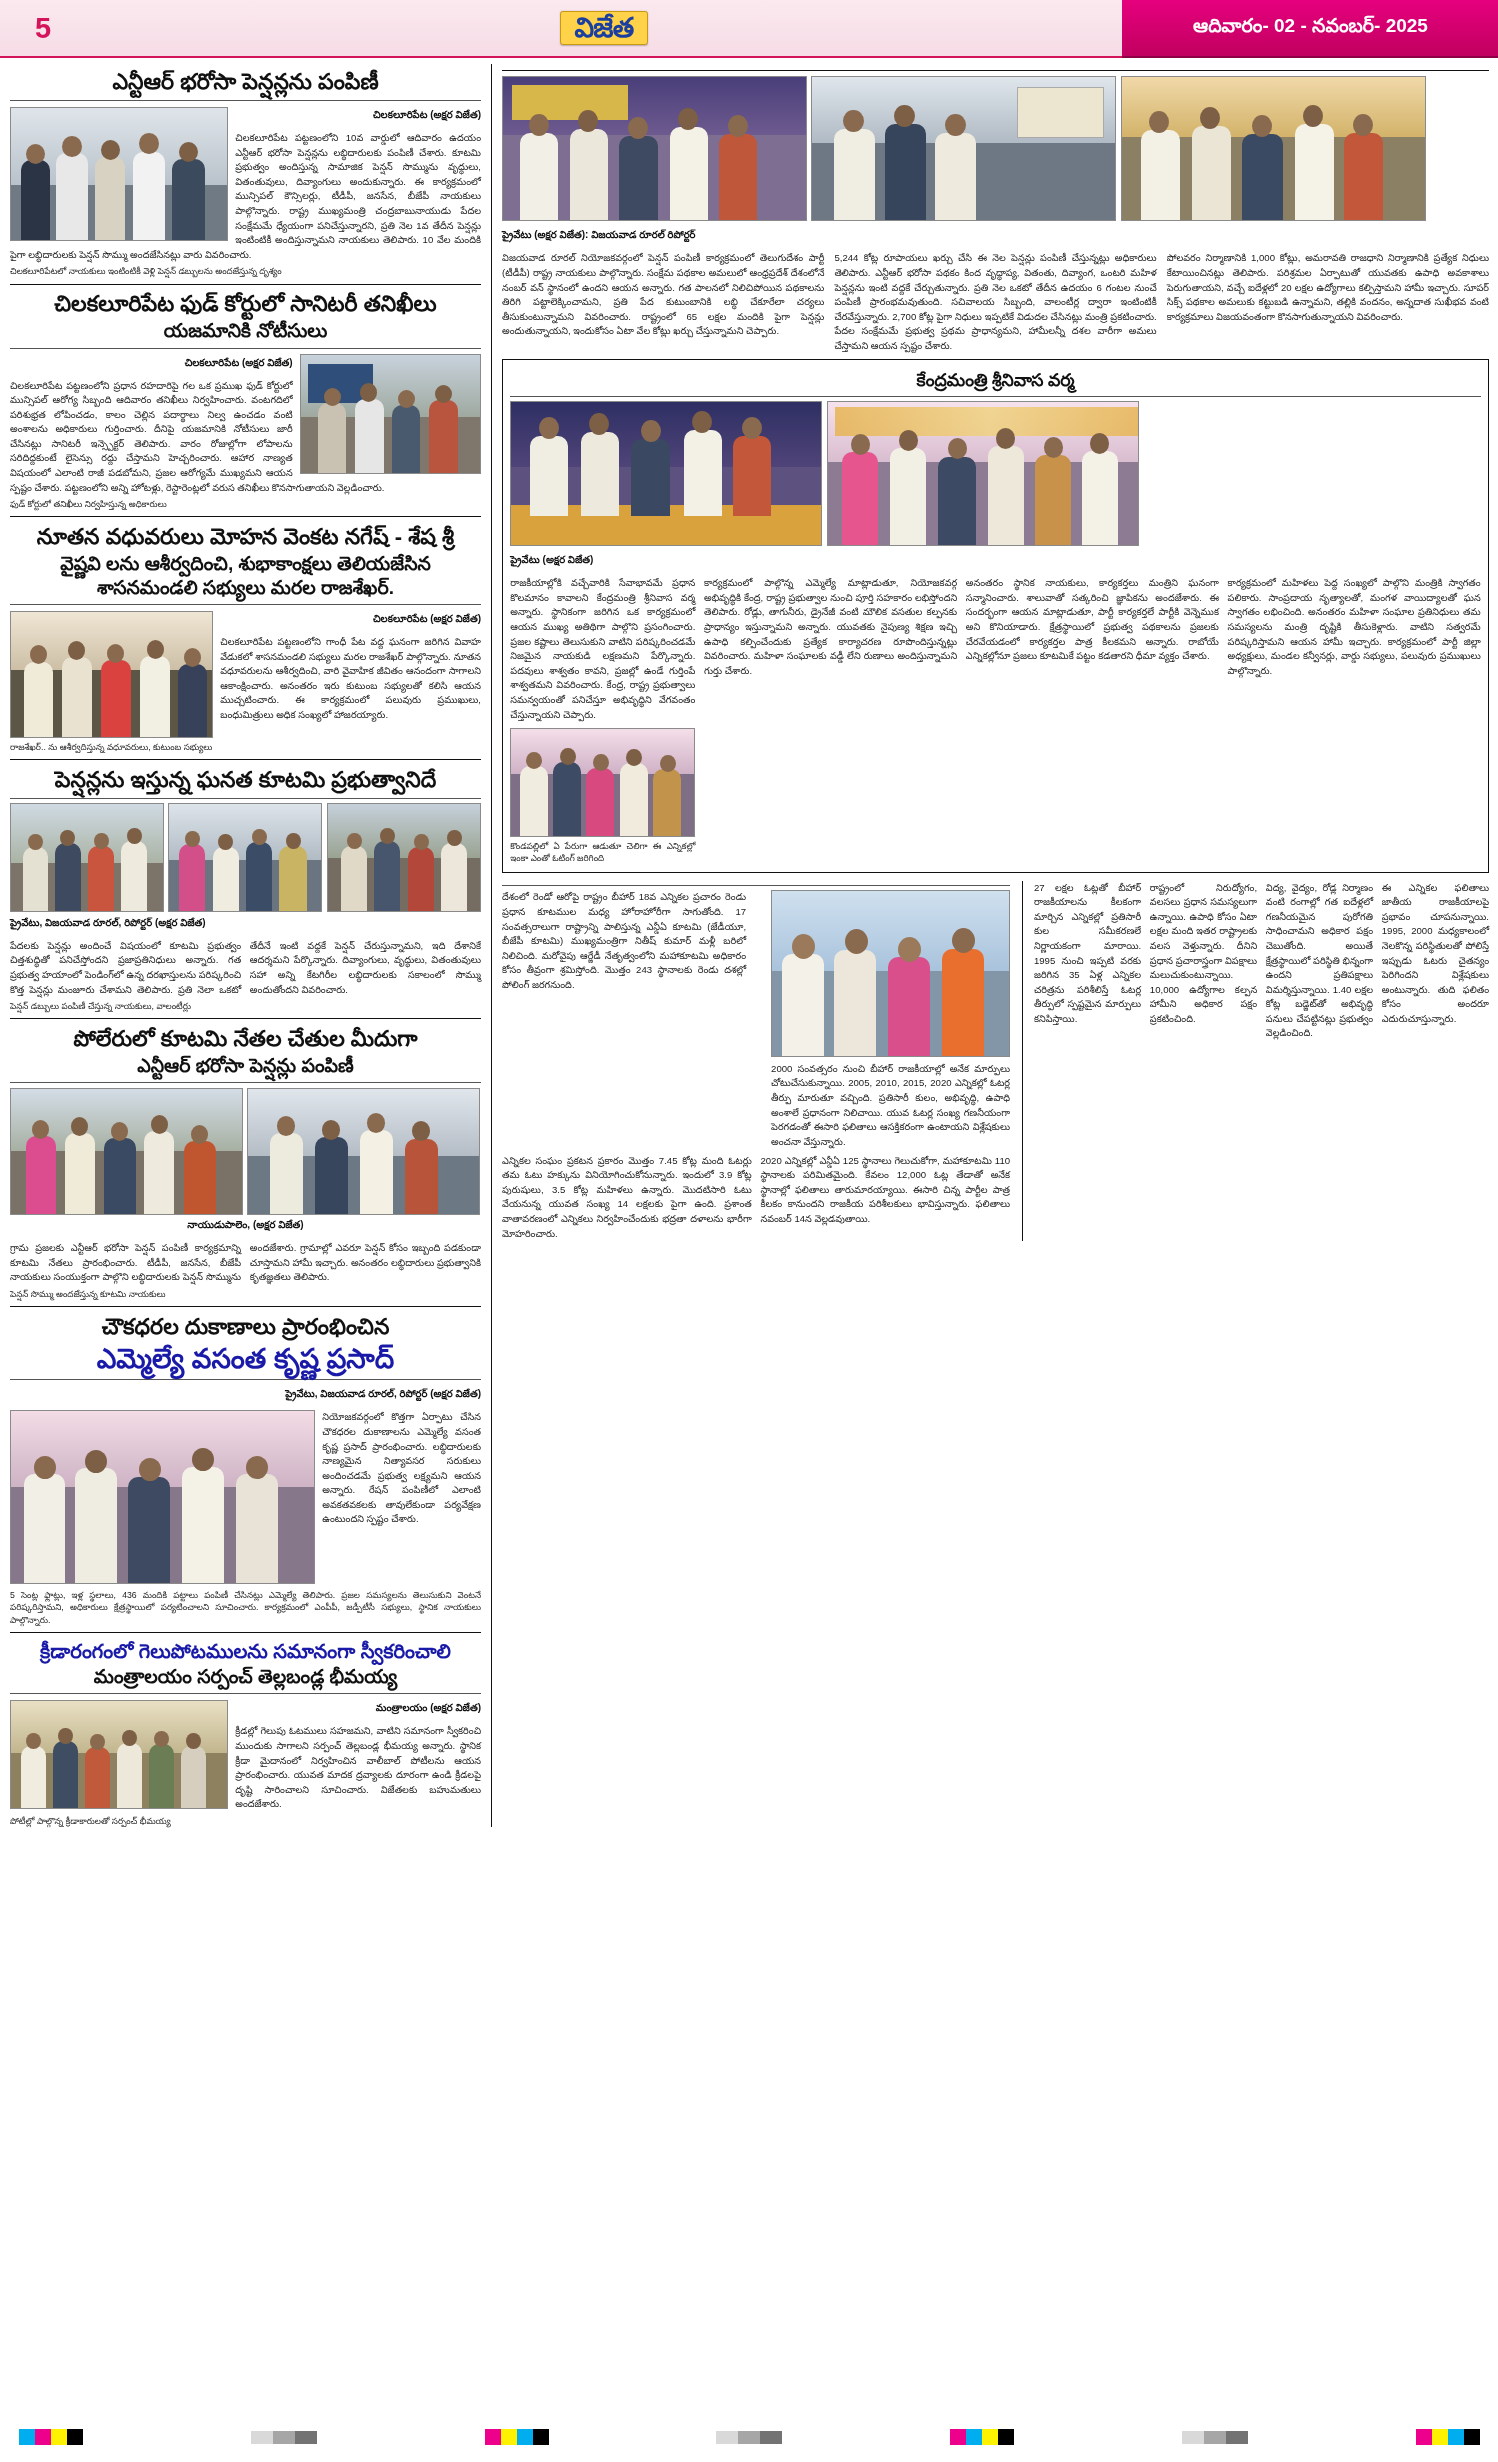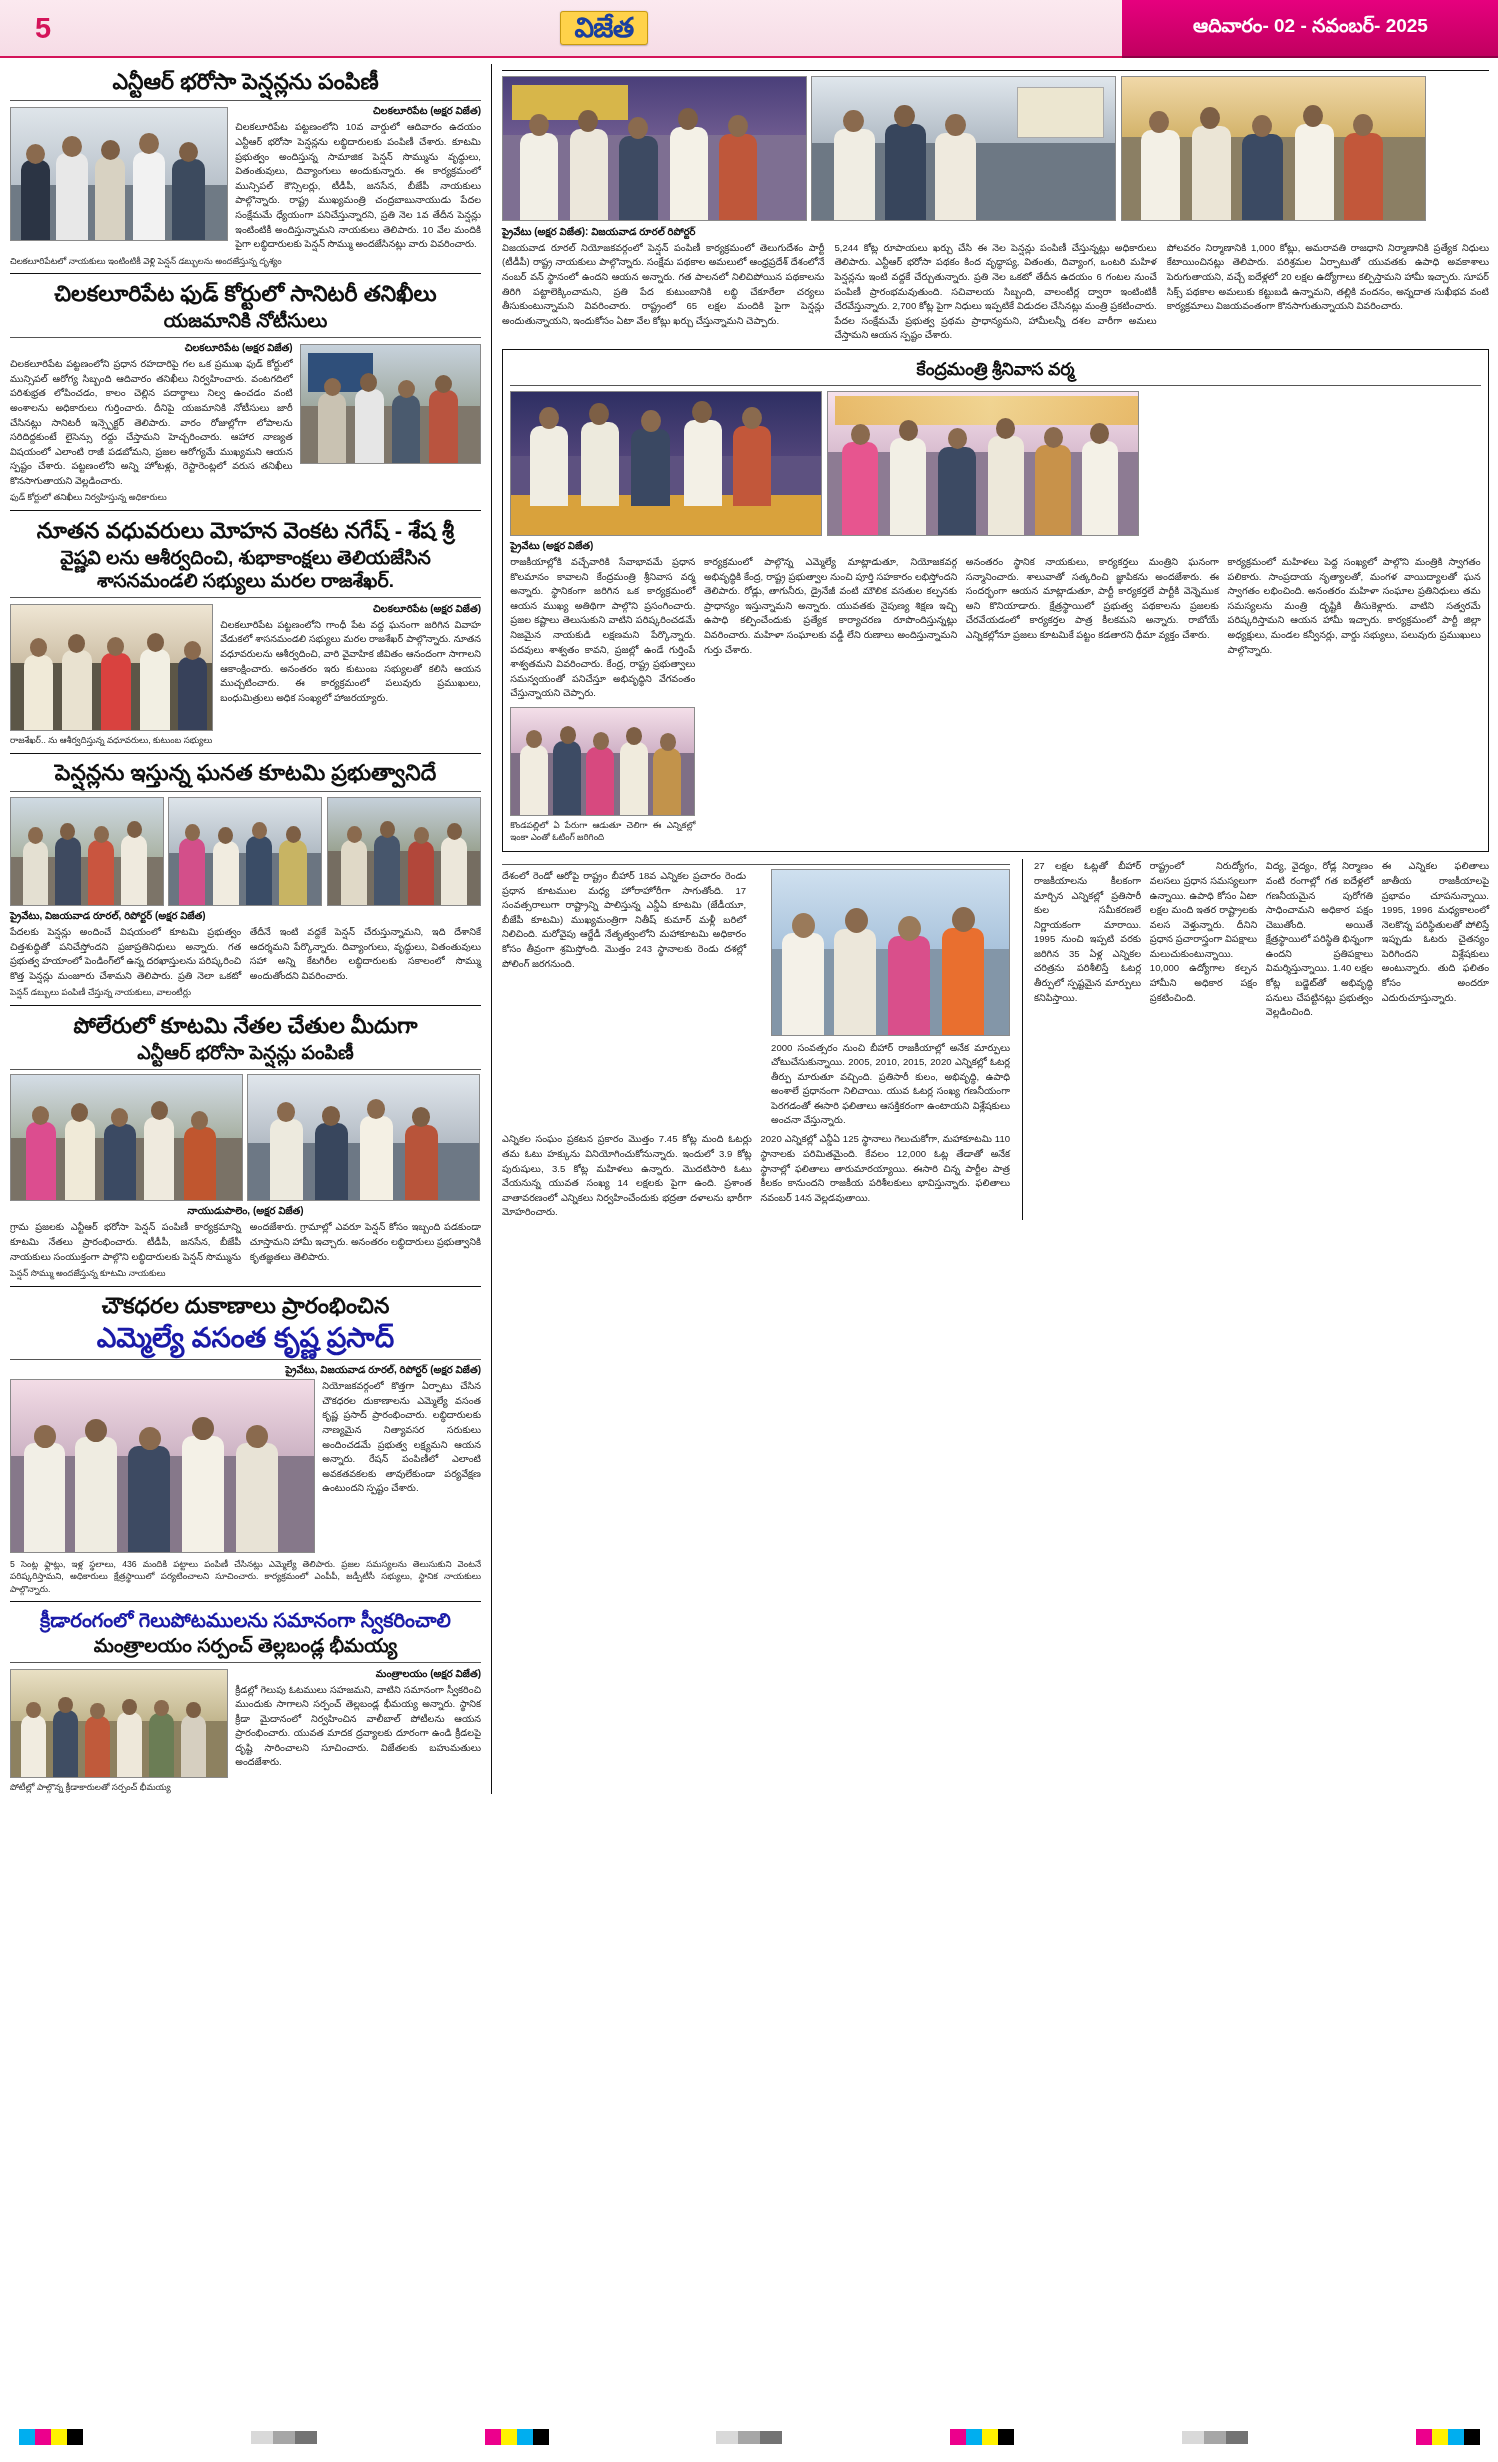--- a/index.html
+++ b/index.html
@@ -96,21 +96,21 @@
     font-size: 19px; font-weight: bold; color:#111;
     text-align:center; line-height:1.25; margin-top:1.5px;
   }
   .hl-small {
     font-size: 17.4px; font-weight:bold; color:#111; text-align:center;
     line-height:1.3;
     font-family:Liberation Serif, serif;
   }
   .byline {
     font-size: 10px; font-weight:bold; color:#111;
-    text-align:center; margin: 1px 0;
+    text-align:center; margin: 8px 0;
   }
   .body-txt {
     font-size: 9.6px;
     line-height: 1.52;
     text-align: justify;
     color:#1a1a1a;
     hyphens: auto;
     word-break: break-word;
   }
   .body-txt.cols2 { column-count:2; column-gap: 8.7px; }
@@ -544,21 +544,21 @@
             <div class="body-txt" style="flex:1">2020 ఎన్నికల్లో ఎన్డీఏ 125 స్థానాలు గెలుచుకోగా, మహాకూటమి 110 స్థానాలకు పరిమితమైంది. కేవలం 12,000 ఓట్ల తేడాతో అనేక స్థానాల్లో ఫలితాలు తారుమారయ్యాయి. ఈసారి చిన్న పార్టీల పాత్ర కీలకం కానుందని రాజకీయ పరిశీలకులు భావిస్తున్నారు. ఫలితాలు నవంబర్ 14న వెల్లడవుతాయి.</div>
           </div>
         </div>
 
         <div class="vrule"></div>
 
         <div style="flex:1;display:flex;gap:8.7px">
           <div class="body-txt" style="flex:1">27 లక్షల ఓట్లతో బీహార్ రాజకీయాలను కీలకంగా మార్చిన ఎన్నికల్లో ప్రతిసారీ కుల సమీకరణలే నిర్ణాయకంగా మారాయి. 1995 నుంచి ఇప్పటి వరకు జరిగిన 35 ఏళ్ల ఎన్నికల చరిత్రను పరిశీలిస్తే ఓటర్ల తీర్పులో స్పష్టమైన మార్పులు కనిపిస్తాయి.</div>
           <div class="body-txt" style="flex:1">రాష్ట్రంలో నిరుద్యోగం, వలసలు ప్రధాన సమస్యలుగా ఉన్నాయి. ఉపాధి కోసం ఏటా లక్షల మంది ఇతర రాష్ట్రాలకు వలస వెళ్తున్నారు. దీనిని ప్రధాన ప్రచారాస్త్రంగా విపక్షాలు మలుచుకుంటున్నాయి. 10,000 ఉద్యోగాల కల్పన హామీని అధికార పక్షం ప్రకటించింది.</div>
           <div class="body-txt" style="flex:1">విద్య, వైద్యం, రోడ్ల నిర్మాణం వంటి రంగాల్లో గత ఐదేళ్లలో గణనీయమైన పురోగతి సాధించామని అధికార పక్షం చెబుతోంది. అయితే క్షేత్రస్థాయిలో పరిస్థితి భిన్నంగా ఉందని ప్రతిపక్షాలు విమర్శిస్తున్నాయి. 1.40 లక్షల కోట్ల బడ్జెట్‌తో అభివృద్ధి పనులు చేపట్టినట్లు ప్రభుత్వం వెల్లడించింది.</div>
-          <div class="body-txt" style="flex:1">ఈ ఎన్నికల ఫలితాలు జాతీయ రాజకీయాలపై ప్రభావం చూపనున్నాయి. 1995, 1996 మధ్యకాలంలో నెలకొన్న పరిస్థితులతో పోలిస్తే ఇప్పుడు ఓటరు చైతన్యం పెరిగిందని విశ్లేషకులు అంటున్నారు. తుది ఫలితం కోసం అందరూ ఎదురుచూస్తున్నారు.</div>
+          <div class="body-txt" style="flex:1">ఈ ఎన్నికల ఫలితాలు జాతీయ రాజకీయాలపై ప్రభావం చూపనున్నాయి. 1995, 2000 మధ్యకాలంలో నెలకొన్న పరిస్థితులతో పోలిస్తే ఇప్పుడు ఓటరు చైతన్యం పెరిగిందని విశ్లేషకులు అంటున్నారు. తుది ఫలితం కోసం అందరూ ఎదురుచూస్తున్నారు.</div>
         </div>
       </div>
 
     </div>
   </div>
 
   <div class="footer">
     <div class="cmyk">
       <span style="background:#00aeef"></span>
         <span style="background:#ec008c"></span>

